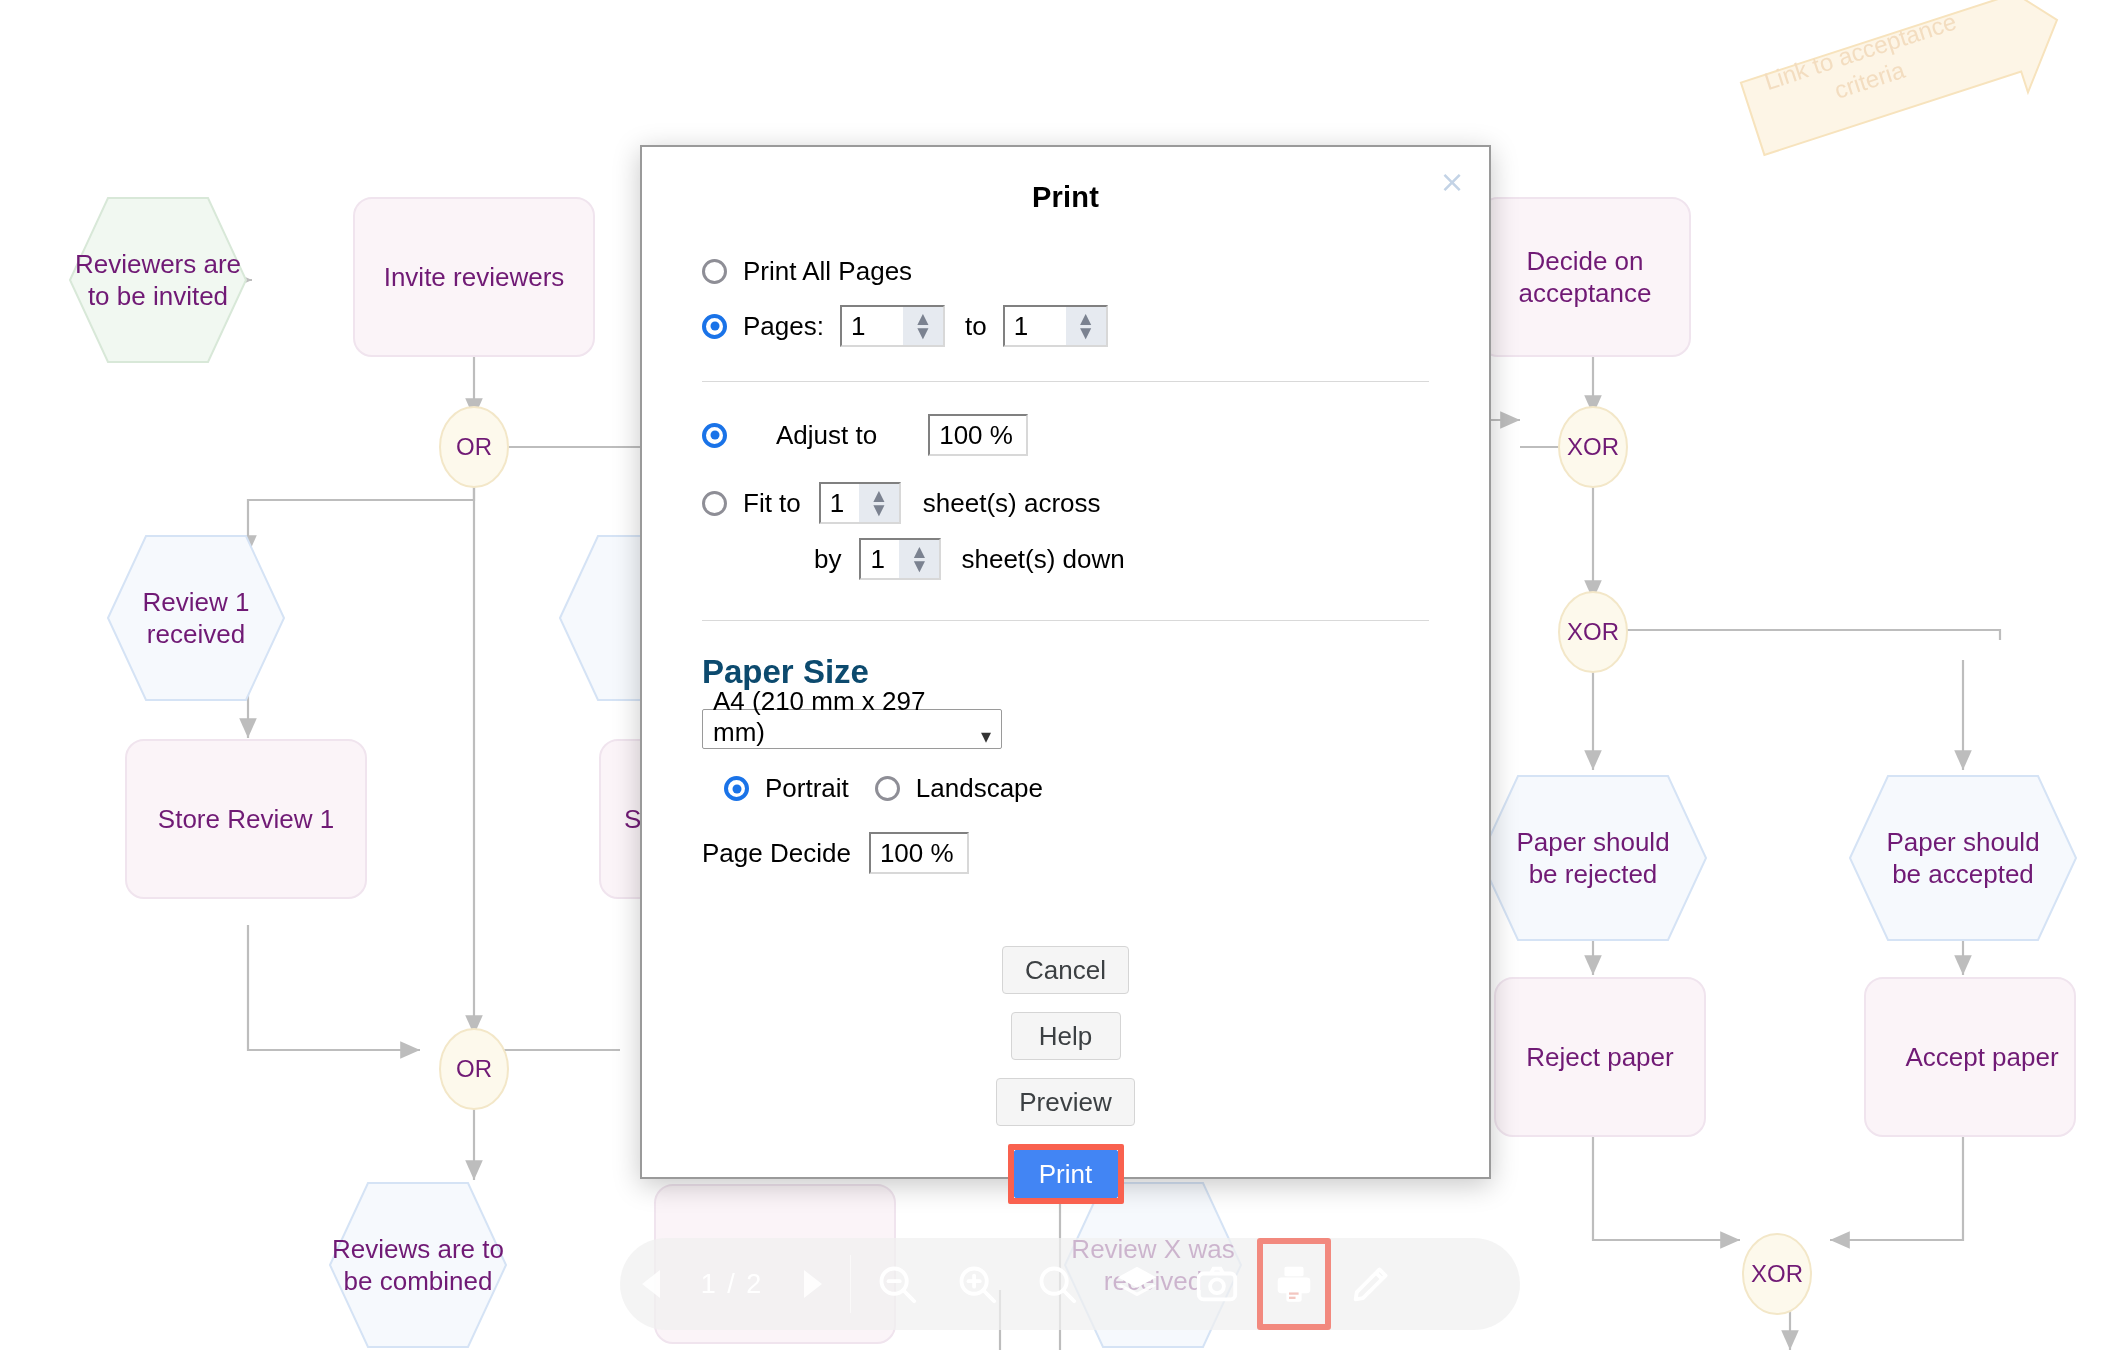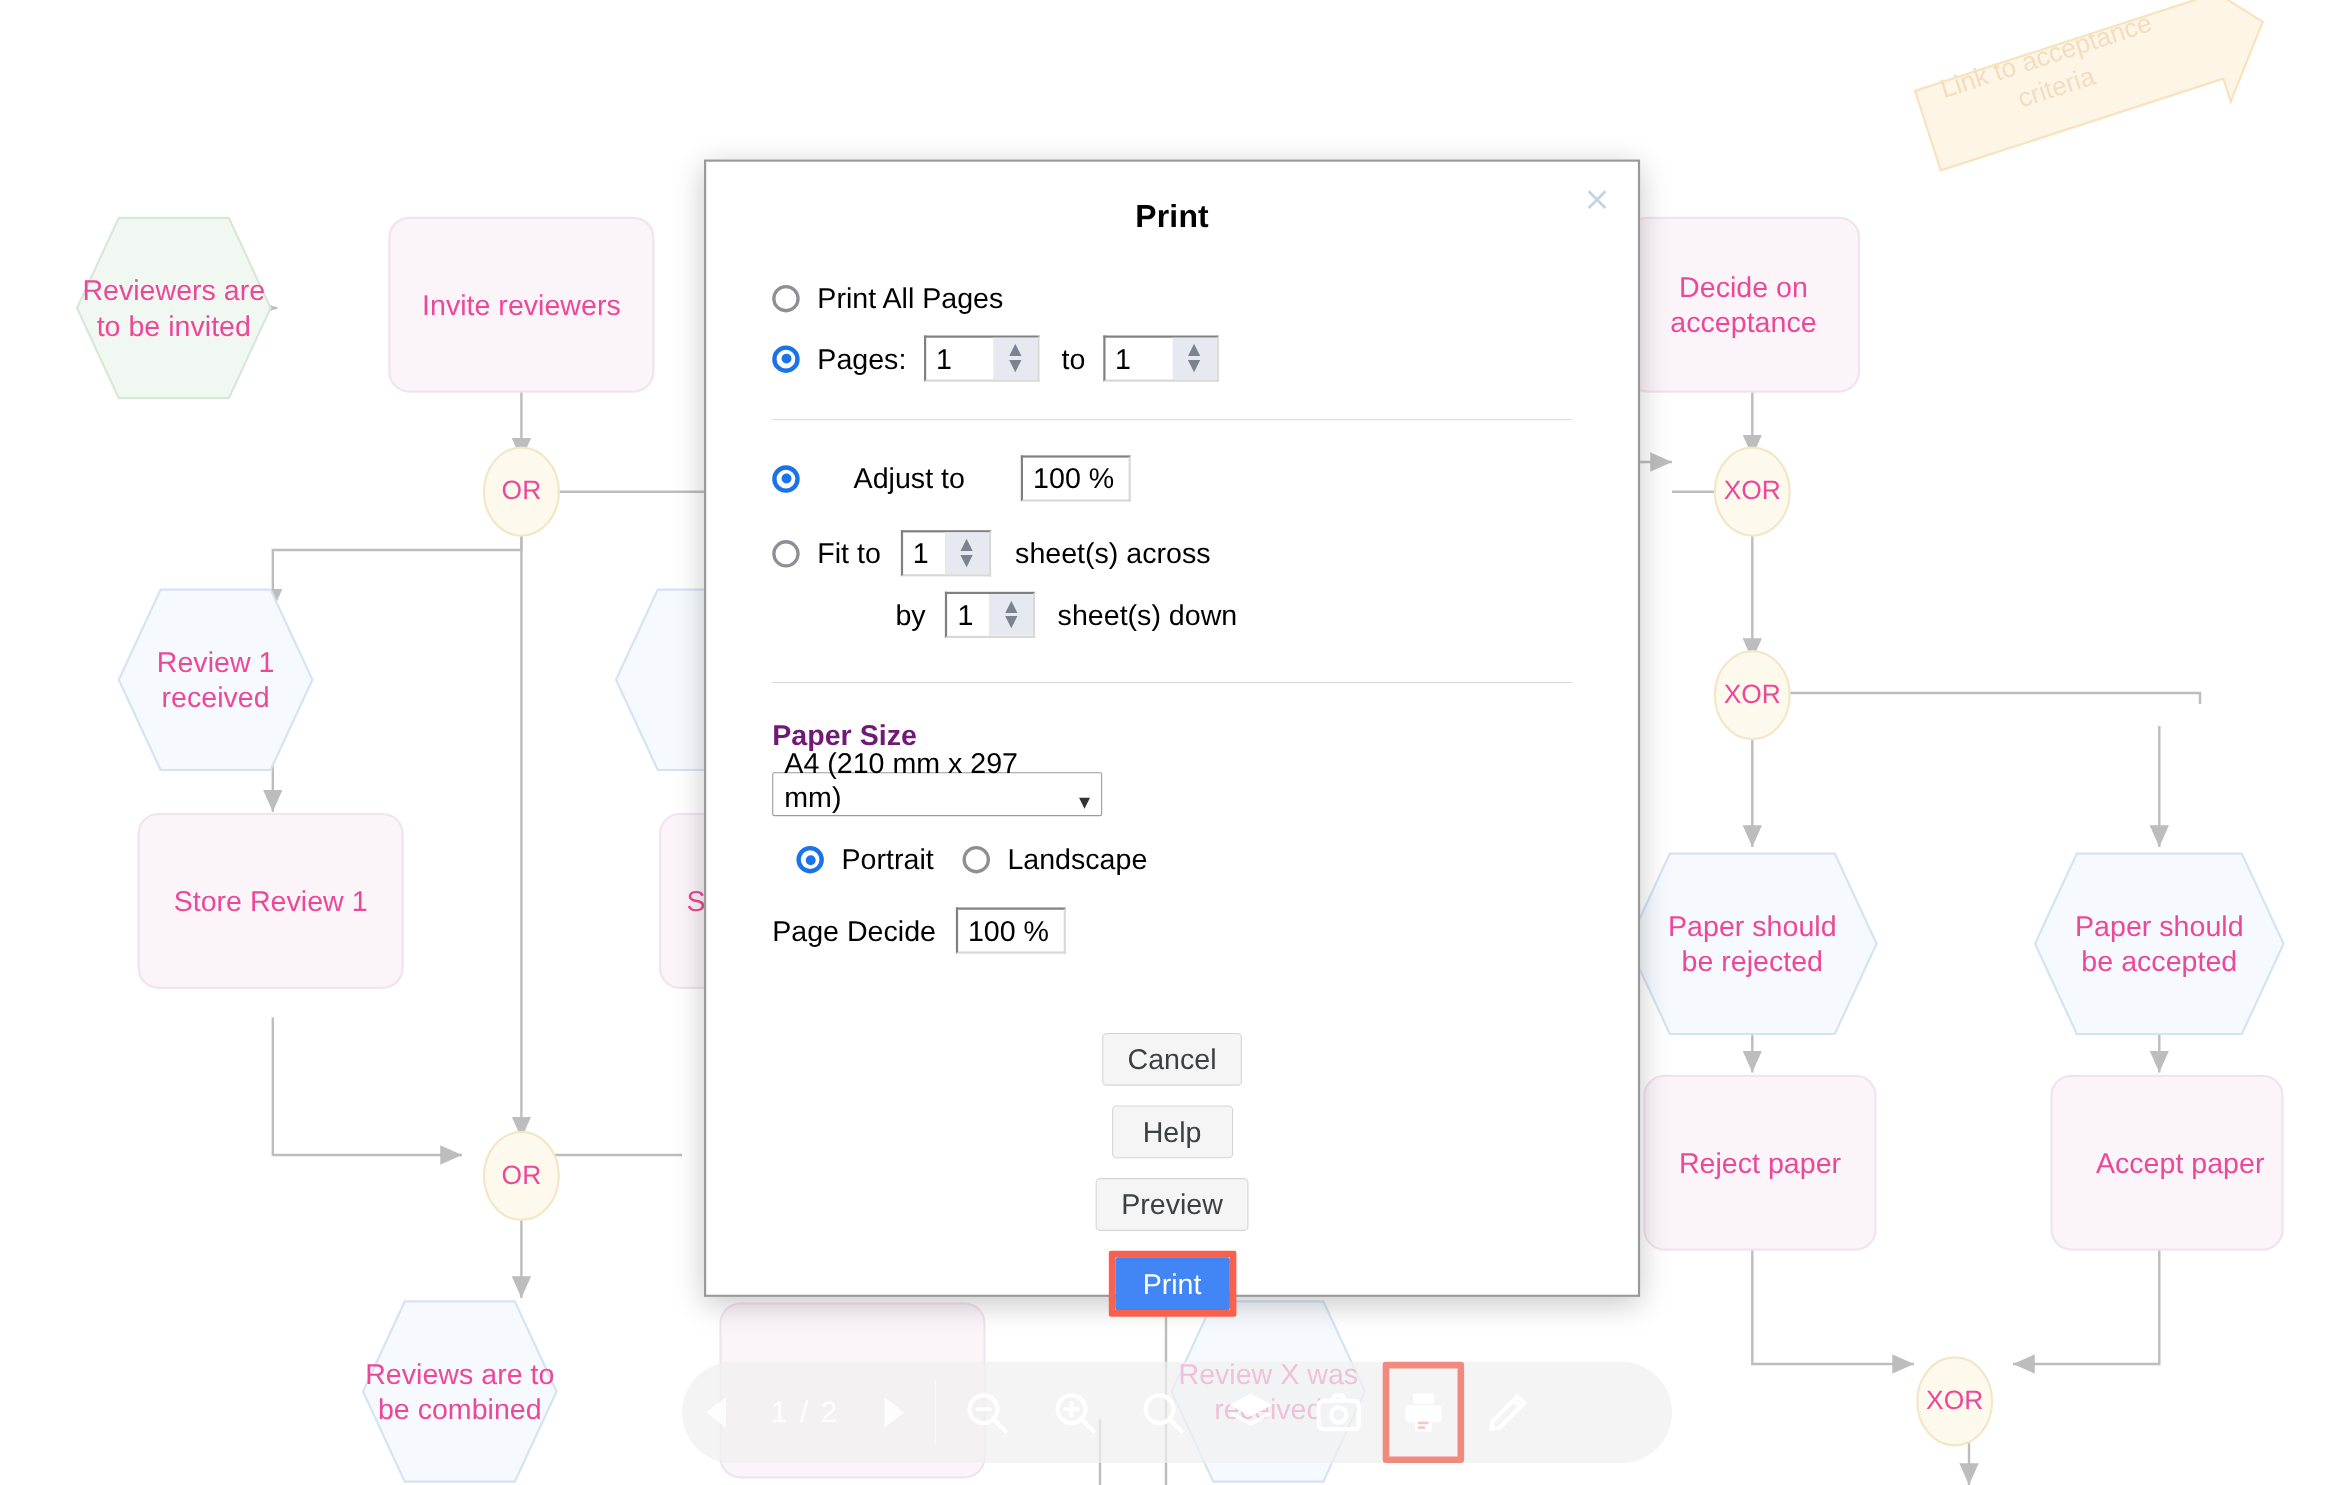--- a/index.html
+++ b/index.html
@@ -9,21 +9,21 @@
     background:#ffffff;
     font-family:"Liberation Sans","DejaVu Sans",sans-serif;
   }
 
   
   #diagram-layer{position:absolute;inset:0;}
   #diagram-layer svg{position:absolute;top:0;left:0;}
 
   .node-label{
     position:absolute;display:flex;align-items:center;justify-content:center;
-    text-align:center;color:#ec4899;font-size:26px;line-height:1.25;
+    text-align:center;color:#701a75;font-size:26px;line-height:1.25;
     pointer-events:none;white-space:pre-line;
   }
 
   
   #print-dialog{
     position:absolute;left:640px;top:145px;width:851px;height:1034px;
     background:#ffffff;border:2px solid #9a9a9a;
     box-shadow:0 6px 26px rgba(0,0,0,.22);
     box-sizing:border-box;z-index:50;
   }
@@ -62,21 +62,21 @@
   .sunk .val{font-size:26px;color:#000;padding-left:9px;}
   .spin{
     width:40px;align-self:stretch;background:#e6eaf0;
     display:flex;flex-direction:column;align-items:center;justify-content:center;
     color:#7b8290;line-height:.75;font-size:19px;cursor:pointer;margin-left:auto;
   }
   .spin span{display:block;}
 
   .hr{height:1px;background:#d9d9d9;margin:0;}
 
-  .sect-title{font-size:26px;font-weight:bold;color:#701a75;}
+  .sect-title{font-size:33px;font-weight:bold;color:#0c4a6e;}
 
   #paper-size-select{
     width:300px;height:40px;box-sizing:border-box;
     border:1px solid #9a9a9a;background:#fff;border-radius:2px;
     display:flex;align-items:center;padding:0 10px;font-size:26px;color:#000;
     cursor:pointer;position:relative;
   }
   #paper-size-select .caret{margin-left:auto;font-size:20px;color:#333;}
 
   .btn{

